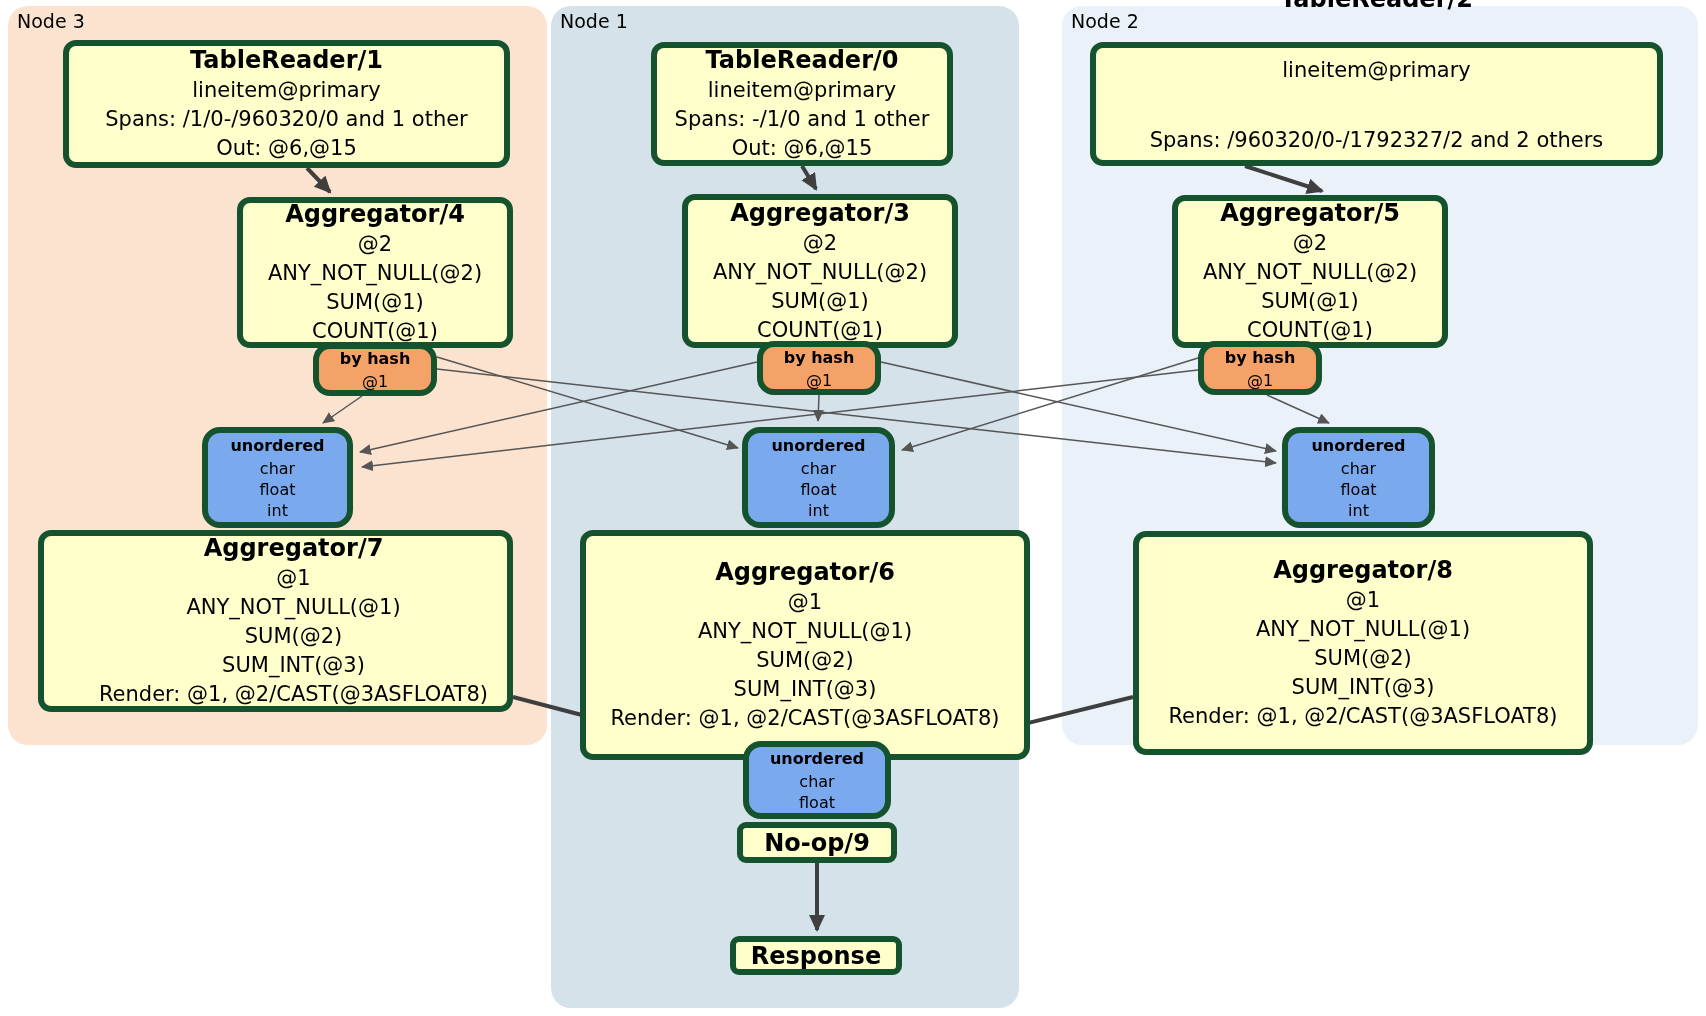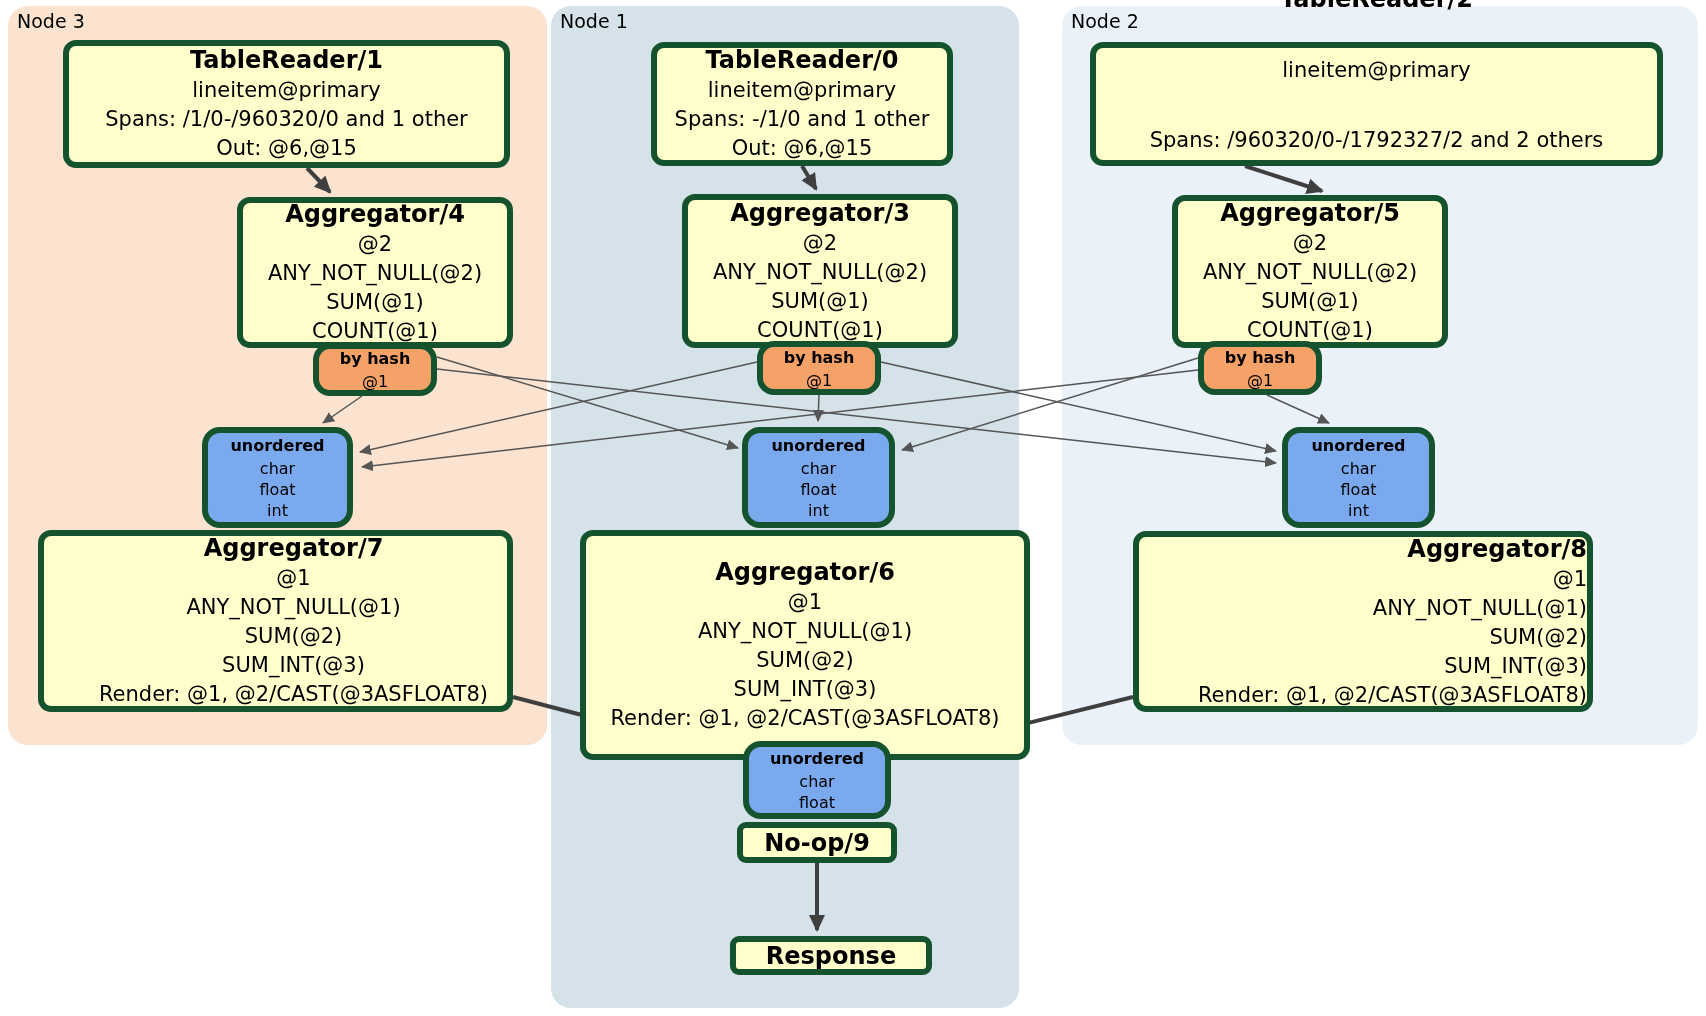--- a/index.html
+++ b/index.html
@@ -153,34 +153,34 @@
   <div class="box router" style="left:1198px;top:341px;width:124px;height:54px;">
     <div class="bt">by hash</div>
     <div class="bl">@1</div>
   </div>
   <div class="box sync" style="left:1282px;top:427px;width:153px;height:101px;">
     <div class="bt">unordered</div>
     <div class="bl">char</div>
     <div class="bl">float</div>
     <div class="bl">int</div>
   </div>
-  <div class="box" style="left:1133px;top:531px;width:460px;height:181px;align-items:flex-end;">
+  <div class="box" style="left:1133px;top:531px;width:460px;height:224px;">
     <div class="bt">Aggregator/8</div>
     <div class="bl">@1</div>
     <div class="bl">ANY_NOT_NULL(@1)</div>
     <div class="bl">SUM(@2)</div>
     <div class="bl">SUM_INT(@3)</div>
     <div class="bl">Render: @1, @2/CAST(@3ASFLOAT8)</div>
   </div>
 
   <div class="box sync" style="left:743px;top:741px;width:148px;height:78px;">
     <div class="bt">unordered</div>
     <div class="bl">char</div>
     <div class="bl">float</div>
   </div>
   <div class="box mini" style="left:737px;top:822px;width:160px;height:41px;">
     <div class="bt">No-op/9</div>
   </div>
-  <div class="box mini" style="left:730px;top:936px;width:202px;height:39px;">
+  <div class="box mini" style="left:730px;top:936px;width:172px;height:39px;">
     <div class="bt">Response</div>
   </div>
 
 </div>
 
 </body></html>

